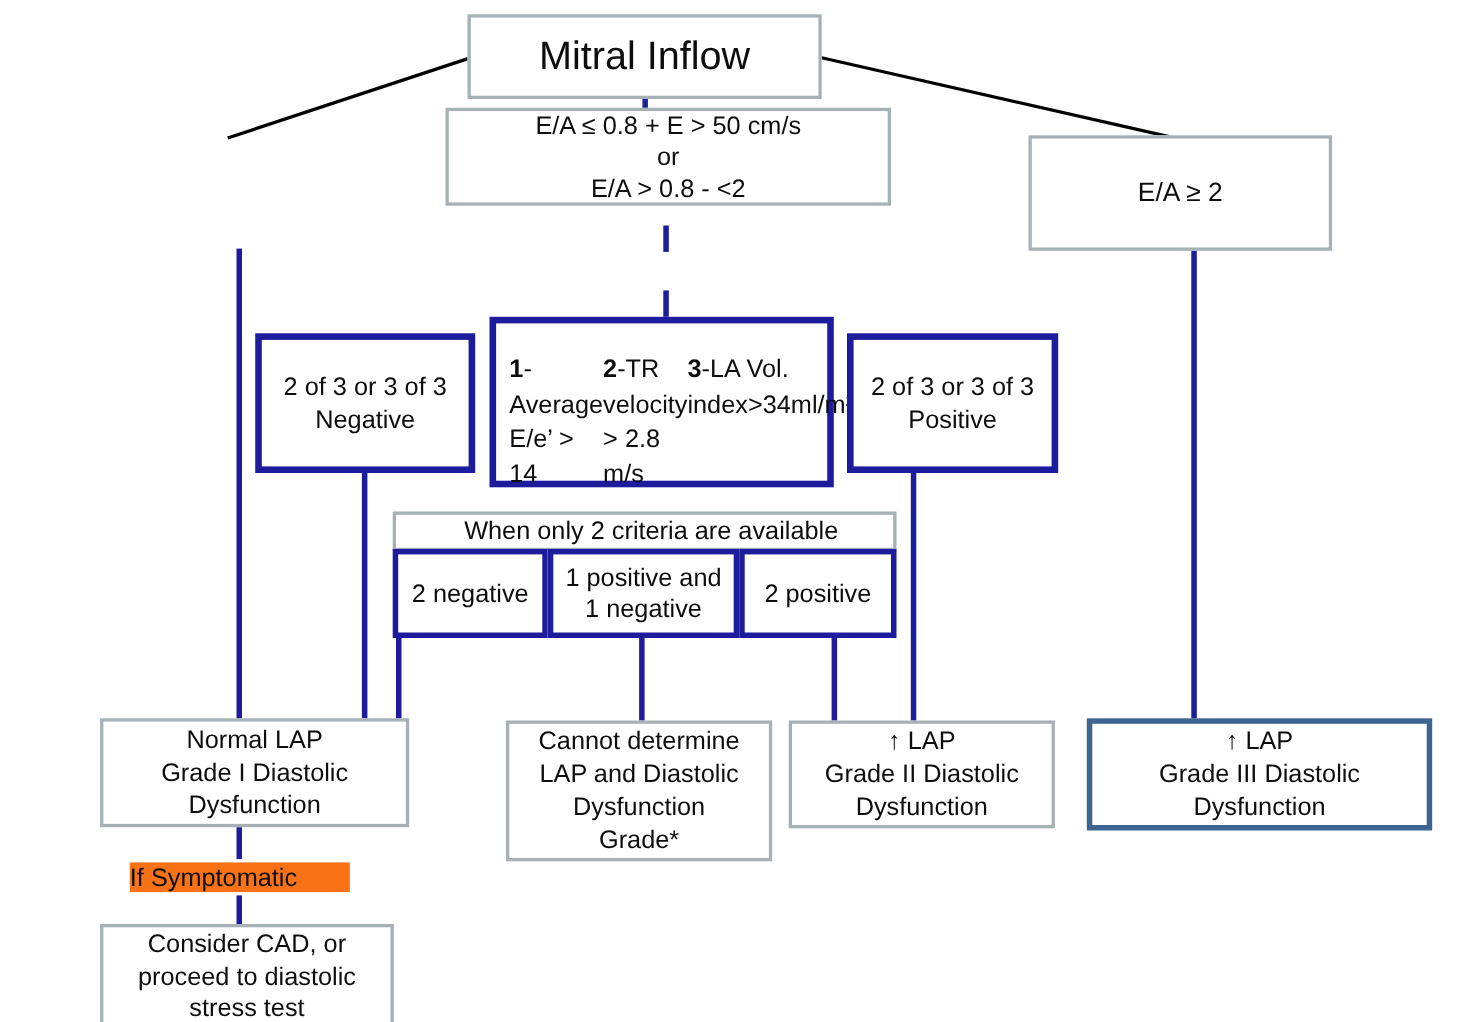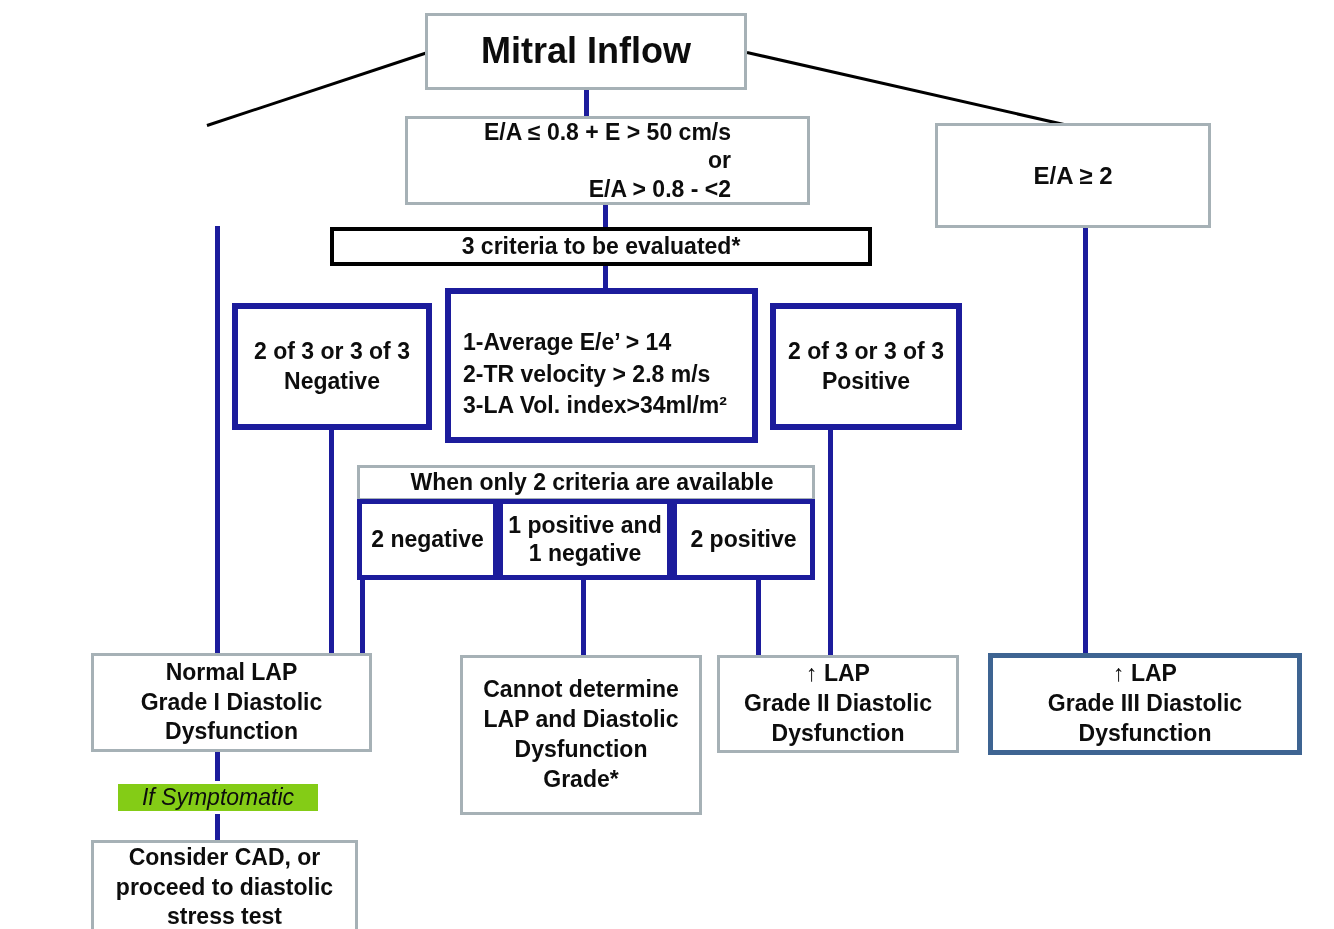--- a/index.html
+++ b/index.html
@@ -16,21 +16,21 @@
     background:#ffffff;
     box-sizing:border-box;
     display:flex;
     align-items:center;
     justify-content:center;
     text-align:center;
     font-size:23px;
     line-height:1.3;
     z-index:2;
   }
-  .box span{white-space:pre-line;font-weight:bold;}
+  .box span{white-space:pre-line;}
   .gray{border:3px solid #a6b1b6;}
   .black{border:4px solid #000000;}
   .navy{border:6px solid #1c1c9c;}
   .navy-thin{border:5px solid #1c1c9c;}
   .steel{border:5px solid #3e6492;}
   .title{font-size:36px;}
   .vline{
     position:absolute;
     width:5px;
     background:#1c1c9c;
@@ -38,33 +38,31 @@
   }
   .diag{
     position:absolute;
     height:3px;
     background:#000000;
     transform-origin:0 50%;
     z-index:1;
   }
   .criteria-list{
     align-items:flex-start;
-    justify-content:center;
-    flex-direction:column;
+    justify-content:flex-start;
     text-align:left;
     padding:26px 8px 8px 12px;
     line-height:1.38;
   }
   .italic-label{
     position:absolute;
     font-size:23px;
-    font-style:italic;
-    text-align:center;
+    text-align:left;
     z-index:2;
-    background:#84cc16;
+    background:#f97316;
   }
 </style>
 </head>
 <body>
 
 <div id="canvas">
 
   <div class="diag" style="left:207px;top:124px;width:230px;transform:rotate(-18.3deg);"></div>
   <div class="diag" style="left:747px;top:51px;width:334px;transform:rotate(12.8deg);"></div>
 
@@ -79,33 +77,30 @@
   <div class="vline" style="left:828px;top:428px;height:228px;"></div>
   <div class="vline" style="left:1083px;top:227px;height:427px;"></div>
   <div class="vline" style="left:215px;top:751px;height:30px;"></div>
   <div class="vline" style="left:215px;top:814px;height:27px;"></div>
 
   <div class="box gray title" style="left:425px;top:13px;width:322px;height:77px;">
     <span>Mitral Inflow</span>
   </div>
 
 
-  <div class="box gray" style="left:405px;top:116px;width:405px;height:89px;line-height:1.22;font-size:23px;text-align:right;">
+  <div class="box gray" style="left:405px;top:98px;width:405px;height:89px;line-height:1.22;font-size:23px;">
     <span>E/A ≤ 0.8 + E &gt; 50 cm/s
 or
 E/A &gt; 0.8 - &lt;2</span>
   </div>
 
   <div class="box gray" style="left:935px;top:123px;width:276px;height:105px;font-size:24px;">
     <span>E/A ≥ 2</span>
   </div>
 
-  <div class="box black" style="left:330px;top:227px;width:542px;height:39px;">
-    <span>3 criteria to be evaluated*</span>
-  </div>
 
   <div class="box navy" style="left:232px;top:303px;width:200px;height:127px;">
     <span>2 of 3 or 3 of 3
 Negative</span>
   </div>
 
   <div class="box navy criteria-list" style="left:445px;top:288px;width:313px;height:155px;">
     <div><b>1</b><span>-Average E/e’ &gt; 14</span></div>
     <div><b>2</b><span>-TR velocity &gt; 2.8 m/s</span></div>
     <div><b>3</b><span>-LA Vol. index&gt;34ml/m²</span></div>
@@ -132,21 +127,21 @@
   <div class="box navy-thin" style="left:672px;top:499px;width:143px;height:81px;">
     <span>2 positive</span>
   </div>
 
   <div class="box gray" style="left:91px;top:653px;width:281px;height:99px;">
     <span>Normal  LAP
 Grade I Diastolic
 Dysfunction</span>
   </div>
 
-  <div class="box gray" style="left:460px;top:655px;width:242px;height:160px;">
+  <div class="box gray" style="left:460px;top:655px;width:242px;height:128px;">
     <span>Cannot determine
 LAP and Diastolic
 Dysfunction
 Grade*</span>
   </div>
 
   <div class="box gray" style="left:717px;top:655px;width:242px;height:98px;">
     <span>↑ LAP
 Grade II Diastolic
 Dysfunction</span>

